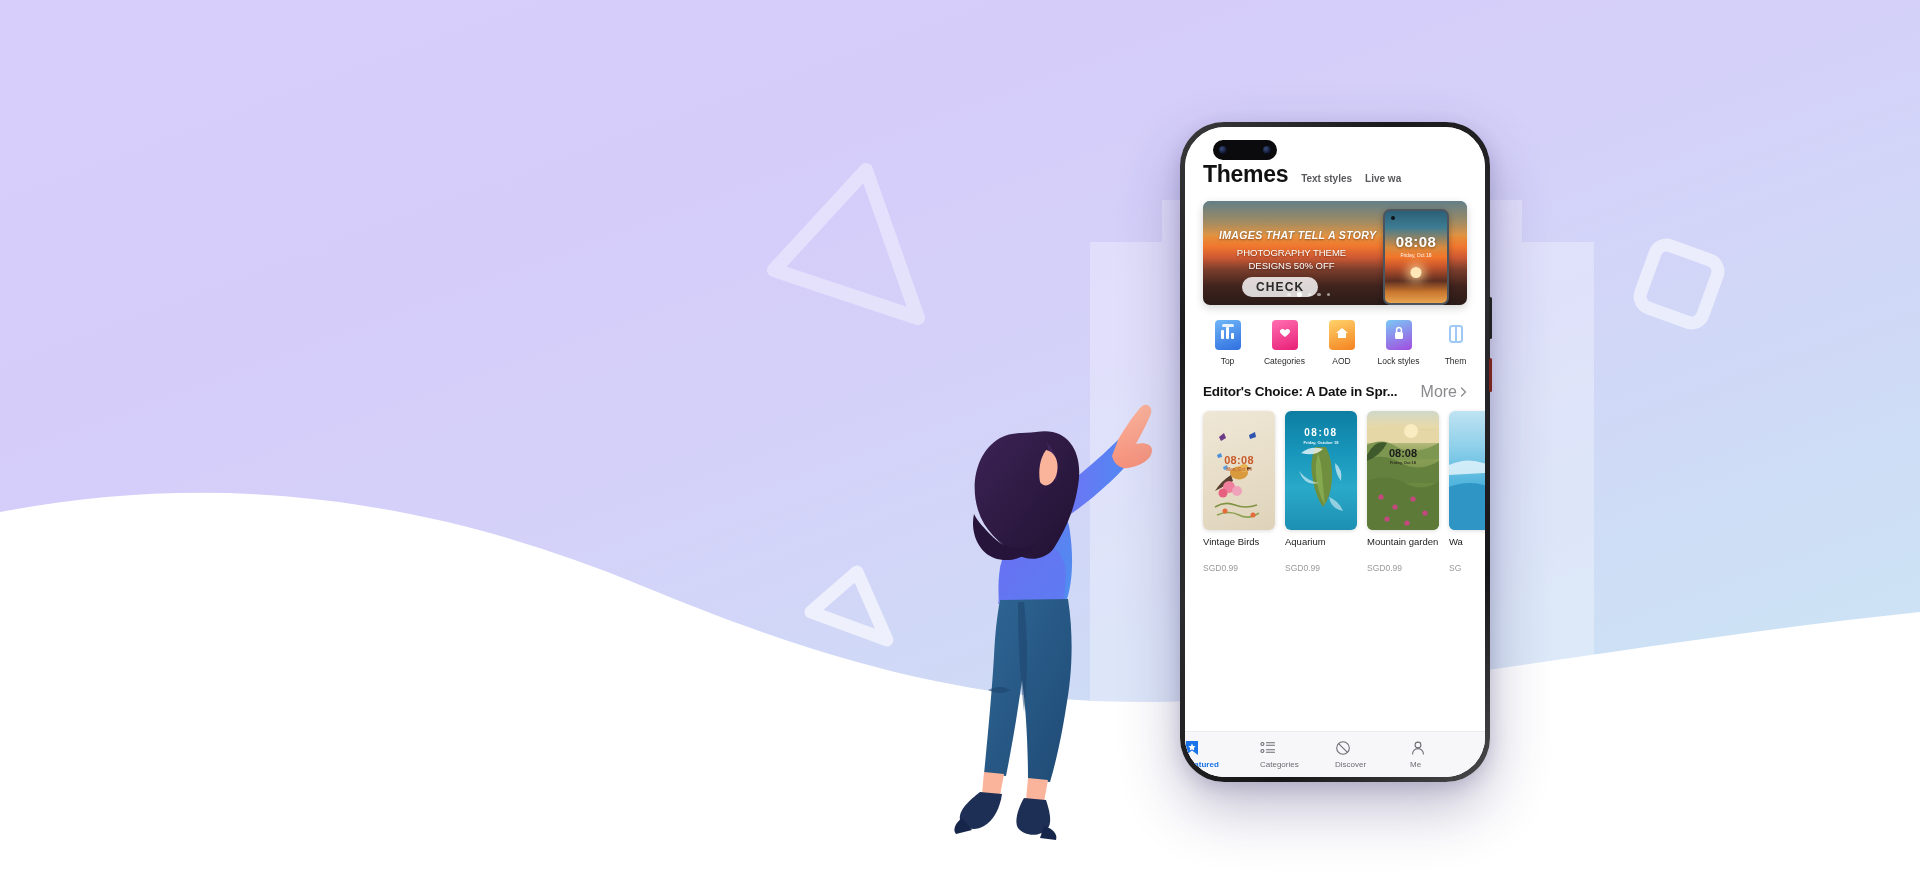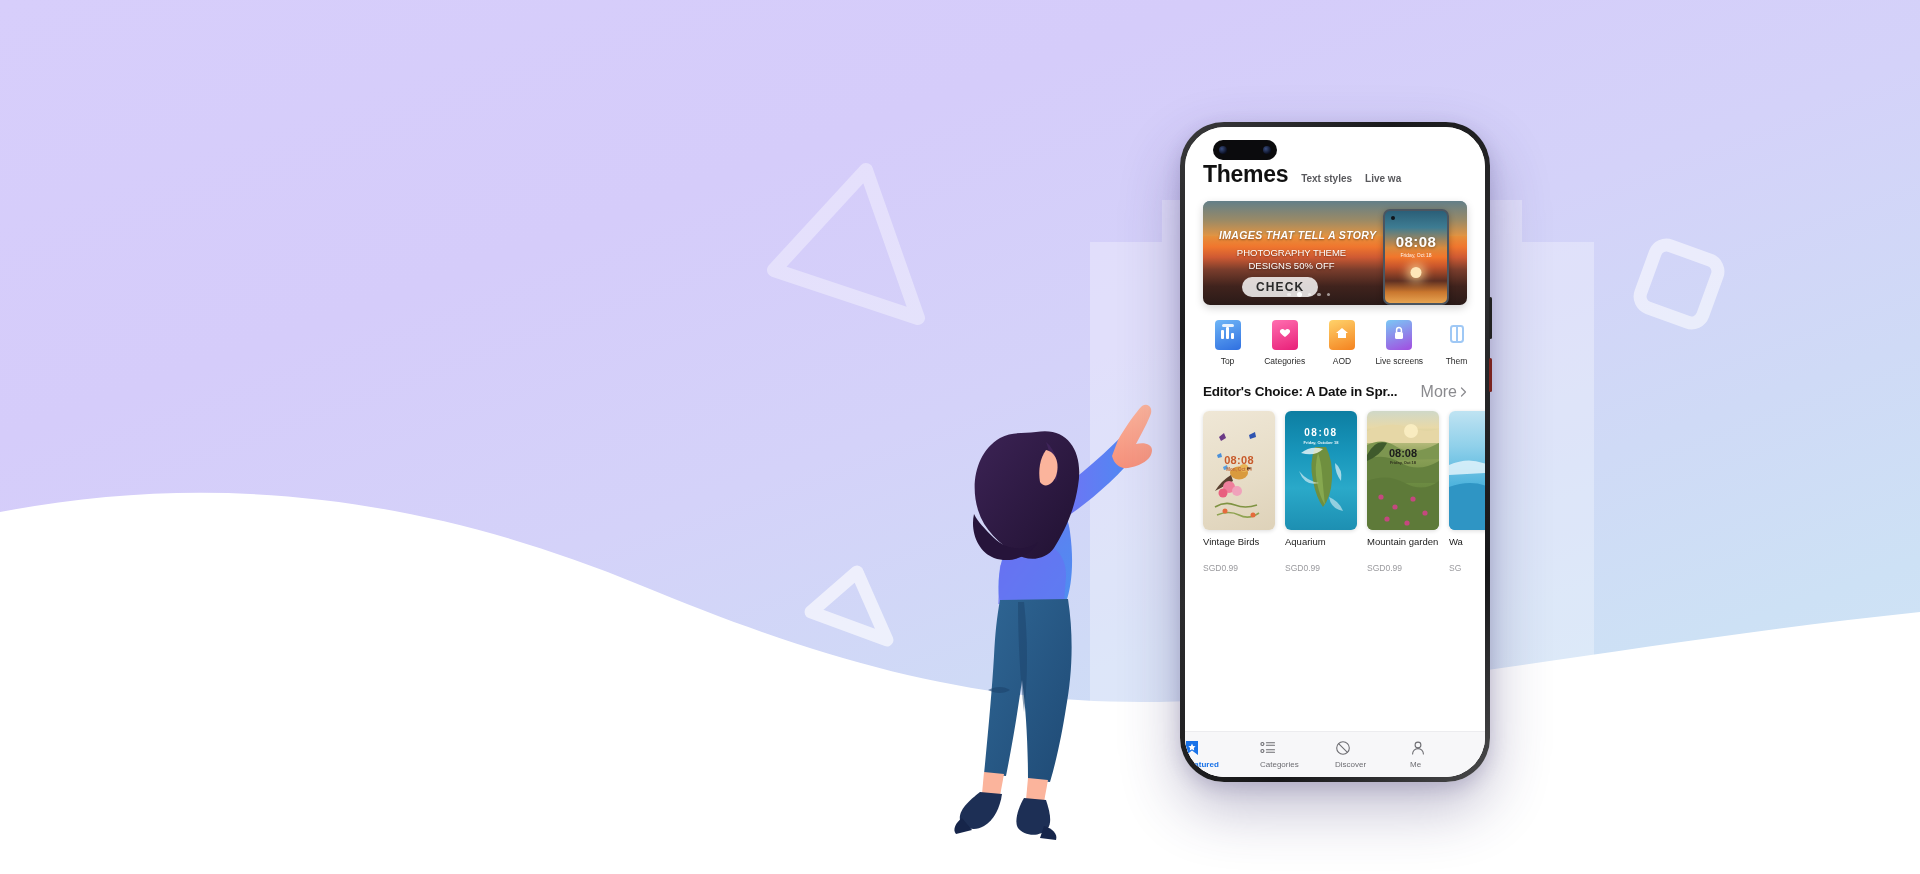--- a/index.html
+++ b/index.html
@@ -104,21 +104,21 @@
   }
   .b-phone .pin { position:absolute; left:6px; top:5px; width:4px; height:4px; border-radius:50%; background:#10151c; }
   .b-phone .t { position:absolute; top:22px; width:100%; text-align:center; color:#fff;
       font-size:15px; font-weight:bold; letter-spacing:0.4px; text-shadow:0 1px 3px rgba(0,0,0,.4); }
   .b-phone .d { position:absolute; top:41px; width:100%; text-align:center; color:#fff;
       font-size:5px; opacity:.92; }
   .b-phone .sun { position:absolute; left:50%; top:56px; transform:translateX(-50%);
       width:11px; height:11px; border-radius:50%; background:#ffe7b8; box-shadow:0 0 10px 4px rgba(255,220,150,.7); }
 
   
-  .cats { display:flex; padding:15px 0 0 14px; gap:0;justify-content:space-between; }
+  .cats { display:flex; padding:15px 0 0 14px; gap:0; }
   .cat { width:57px; flex:0 0 57px; text-align:center; }
   .cat .ico { width:26px; height:30px; margin:0 auto 6px auto; border-radius:4px; position:relative; }
   .cat .lbl { font-size:8.5px; color:#2a2a2a; line-height:1.25; }
 
   
   .sect { display:flex; align-items:center; justify-content:space-between;
       padding:16px 18px 0 18px; }
   .sect .h { font-size:13.5px; font-weight:bold; color:#121212; letter-spacing:-0.2px;
       white-space:nowrap; overflow:hidden; }
   .sect .more { font-size:16px; color:#8a8a8e; display:flex; align-items:center; gap:3px; white-space:nowrap; }
@@ -310,21 +310,21 @@
           <div class="lbl">AOD</div>
         </div>
 
         <div class="cat">
           <div class="ico" style="background:linear-gradient(160deg,#7ac8f5,#a24ce0);">
             <svg width="26" height="30" viewBox="0 0 26 30">
               <rect x="9" y="12" width="8" height="7" rx="1.6" fill="#fff"></rect>
               <path d="M10.6 12 v-2.1 a2.4 2.4 0 0 1 4.8 0 V12" fill="none" stroke="#fff" stroke-width="1.5"></path>
             </svg>
           </div>
-          <div class="lbl">Live screens</div>
+          <div class="lbl">Lock styles</div>
         </div>
 
         <div class="cat">
           <div class="ico" style="background:none;">
             <svg width="26" height="30" viewBox="0 0 26 30">
               <rect x="7" y="6" width="12" height="16" rx="2.4" fill="none" stroke="#9fc8f5" stroke-width="2"></rect>
               <line x1="13" y1="6" x2="13" y2="22" stroke="#9fc8f5" stroke-width="2"></line>
             </svg>
           </div>
           <div class="lbl">Them</div>

